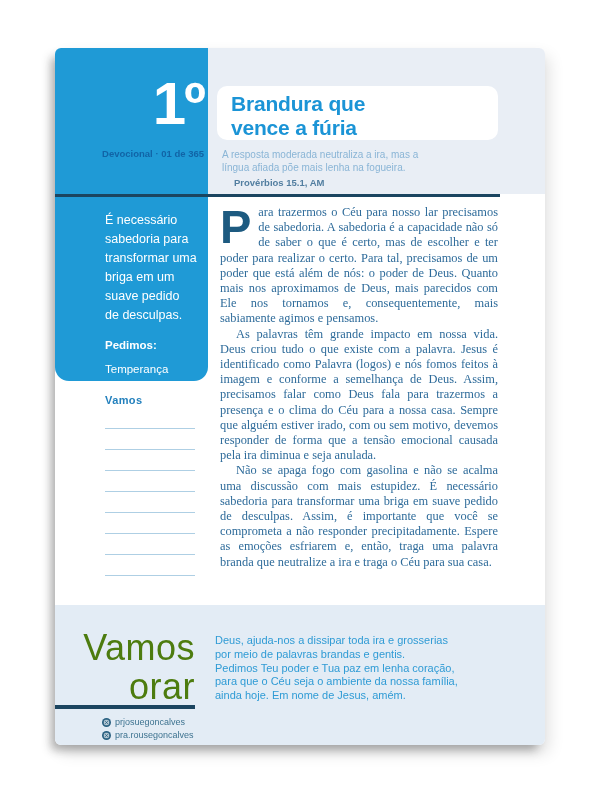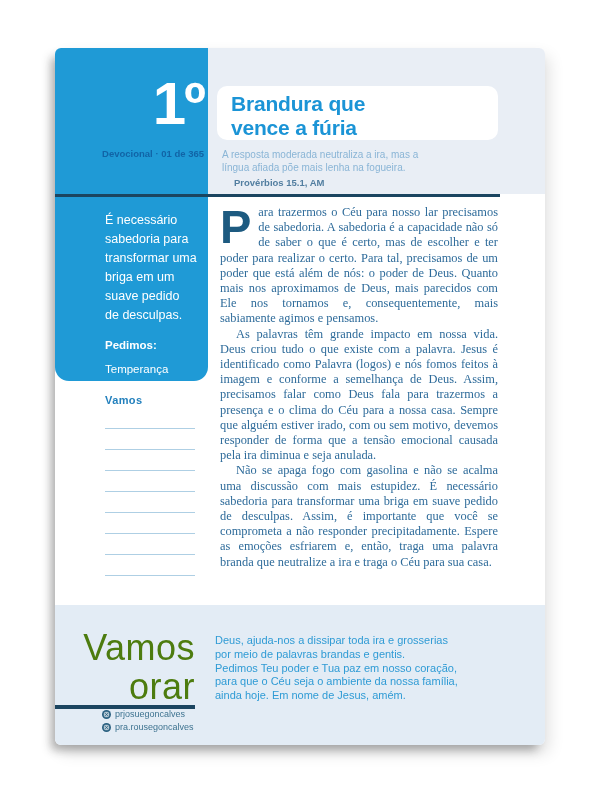--- a/index.html
+++ b/index.html
@@ -66,21 +66,21 @@
   
   .bottom-section { position:absolute; left:0; top:557px; width:490px; height:140px;
                     background:#e3ecf5; border-radius:0 0 6px 6px; }
   .prayer-heading { position:absolute; left:15px; top:24px; width:125px;
                     text-align:right; font-size:36px; color:#4d7c0f; line-height:1.08;
                     white-space:pre-line; letter-spacing:0.5px; }
   .prayer-text { position:absolute; left:160px; top:29px; font-size:11px;
                  color:#2f9bd5; line-height:13.8px; white-space:pre-line; }
   .footer-line { position:absolute; left:0; top:100px; width:140px; height:3.5px;
                  background:#1b4560; }
-  .socials { position:absolute; left:47px; top:104px; }
+  .socials { position:absolute; left:47px; top:112px; }
   .social-row { display:flex; align-items:center; gap:4px; font-size:9px;
                 color:#3e7390; margin-bottom:3px; }
   .social-row svg { display:block; }
 </style>
 </head>
 <body>
 
 <div class="page">
 
   <div class="header-bg"></div>
@@ -132,21 +132,21 @@
     <p><span class="dropcap">P</span><span>ara trazermos o Céu para nosso lar precisamos de sabedoria. A sabedoria é a capacidade não só de saber o que é certo, mas de escolher e ter poder para realizar o certo. Para tal, precisamos de um poder que está além de nós: o poder de Deus. Quanto mais nos aproximamos de Deus, mais parecidos com Ele nos tornamos e, consequentemente, mais sabiamente agimos e pensamos.</span></p>
     <p class="indent">As palavras têm grande impacto em nossa vida. Deus criou tudo o que existe com a palavra. Jesus é identificado como Palavra (logos) e nós fomos feitos à imagem e conforme a semelhança de Deus. Assim, precisamos falar como Deus fala para trazermos a presença e o clima do Céu para a nossa casa. Sempre que alguém estiver irado, com ou sem motivo, devemos responder de forma que a tensão emocional causada pela ira diminua e seja anulada.</p>
     <p class="indent">Não se apaga fogo com gasolina e não se acalma uma discussão com mais estupidez. É necessário sabedoria para transformar uma briga em suave pedido de desculpas. Assim, é importante que você se comprometa a não responder precipitadamente. Espere as emoções esfriarem e, então, traga uma palavra branda que neutralize a ira e traga o Céu para sua casa.</p>
   </div>
 
   <div class="bottom-section">
     <div class="prayer-heading">Vamos
 orar</div>
     <div class="prayer-text">Deus, ajuda-nos a dissipar toda ira e grosserias
 por meio de palavras brandas e gentis.
-Pedimos Teu poder e Tua paz em nosso coração,
+Pedimos Teu poder e Tua paz em lenha coração,
 para que o Céu seja o ambiente da nossa família,
 ainda hoje. Em nome de Jesus, amém.</div>
     <div class="footer-line"></div>
     <div class="socials">
       <div class="social-row">
         <span>
             <svg width="9" height="9" viewBox="0 0 10 10">
               <circle cx="5" cy="5" r="5" fill="#2a6080"></circle>
               <rect x="2.6" y="2.6" width="4.8" height="4.8" rx="1.4" fill="none" stroke="#ffffff" stroke-width="0.9"></rect>
               <circle cx="5" cy="5" r="1.1" fill="none" stroke="#ffffff" stroke-width="0.8"></circle>

